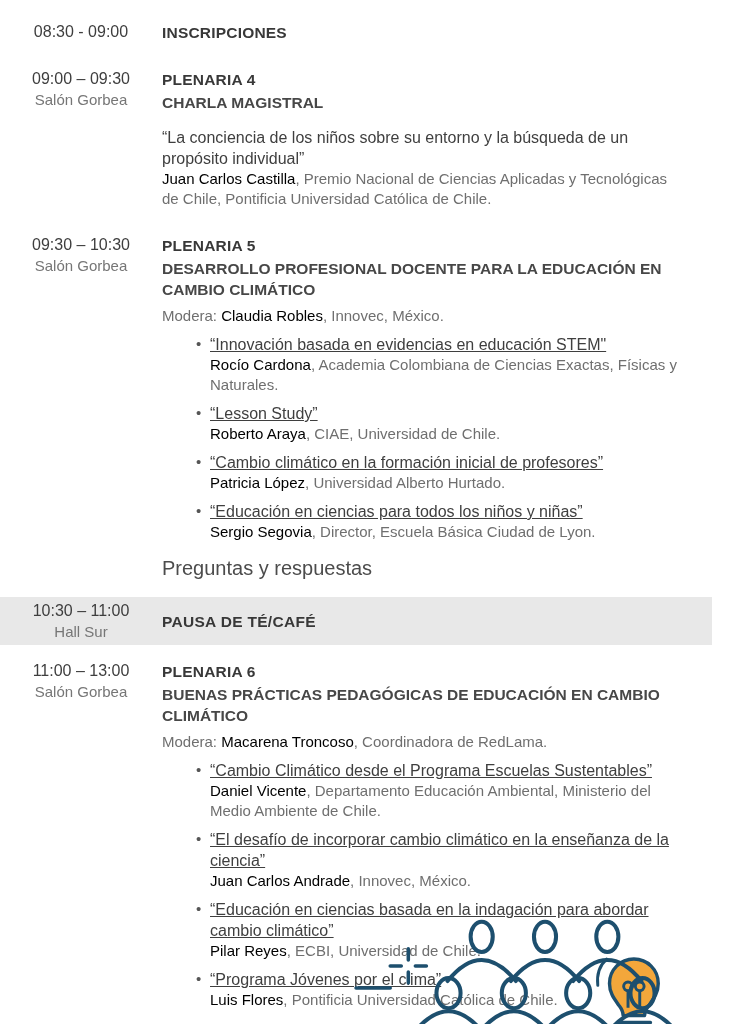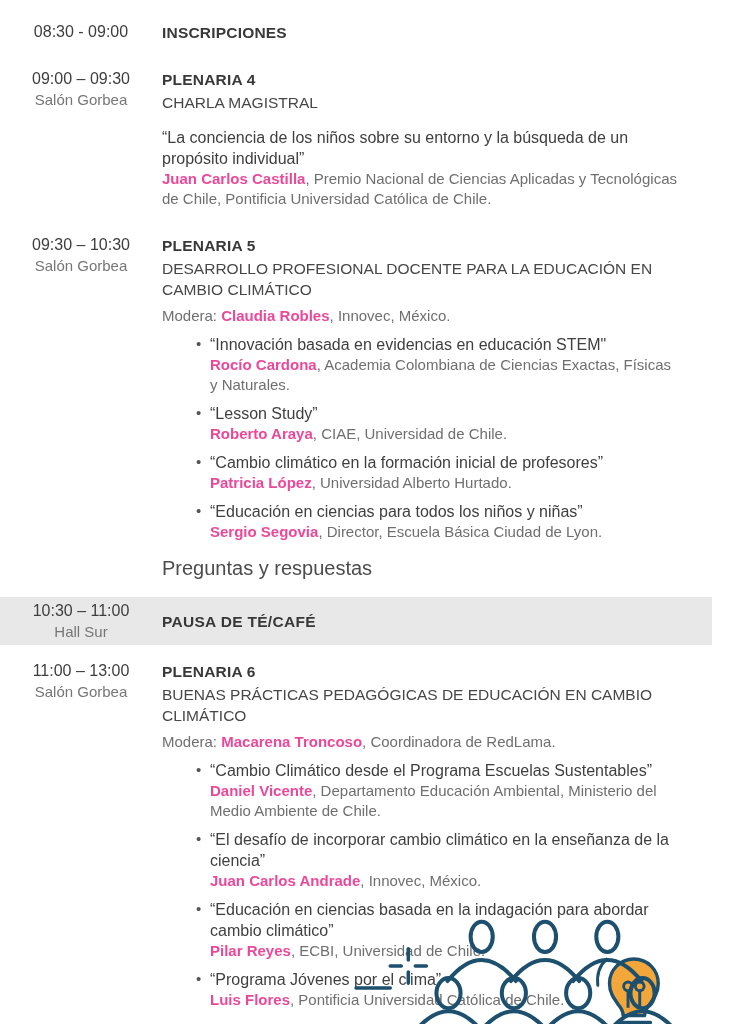--- a/index.html
+++ b/index.html
@@ -13,29 +13,29 @@
     display:flex;
     flex-direction:column;
   }
   .section { display:flex; align-items:flex-start; margin-top:26px; }
   .section.first { margin-top:0; padding-top:22px; }
   .time-col { width:162px; flex-shrink:0; text-align:center; }
   .time { font-size:16px; line-height:20px; color:#3e3e3e; }
   .location { font-size:15px; line-height:20px; color:#767676; margin-top:1px; }
   .content-col { flex:1; padding-right:30px; position:relative; }
   .heading { font-size:15.5px; font-weight:700; color:#383838; line-height:21px; letter-spacing:0.2px; }
-  .subheading { font-size:15.5px; font-weight:400; color:#474747; line-height:21px; margin-top:2px; }
+  .subheading { font-size:15.5px; font-weight:700; color:#474747; line-height:21px; margin-top:2px; }
   .talk-title { font-size:16px; color:#3f3f3f; line-height:21px; margin-top:14px; }
   .speaker-line { font-size:15px; color:#6f6f6f; line-height:20px; }
-  .speaker { font-weight:700; color:#ec4899;text-align:center; }
+  .speaker { font-weight:400; color:#000000;text-align:center; }
   .moderator-line { margin:6px 0 8px; font-size:15px; color:#6f6f6f; line-height:20px; }
   ul.talks { list-style:none; margin:0; padding:0 0 0 34px; }
   ul.talks li { position:relative; padding-left:14px; margin-bottom:8px; }
   ul.talks li::before { content:"\2022"; position:absolute; left:0; top:1px; color:#555; font-size:15px; }
-  ul.talks .talk-title { margin-top:0; }
+  ul.talks .talk-title { margin-top:0;text-decoration:underline; }
   .footer-note { font-size:20px; color:#4c4c4c; line-height:21px; margin-top:16px; }
   .section.gray { background:#e8e8e8; }
   .section.pausa { margin-top:18px; align-items:center; min-height:48px; }
   .section.pausa .heading { letter-spacing:0.3px; }
   .icon-abs { position:absolute; }
   svg .blue-stroke { stroke:#1d4f6e; fill:none; }
 </style>
 </head>
 <body>
 

